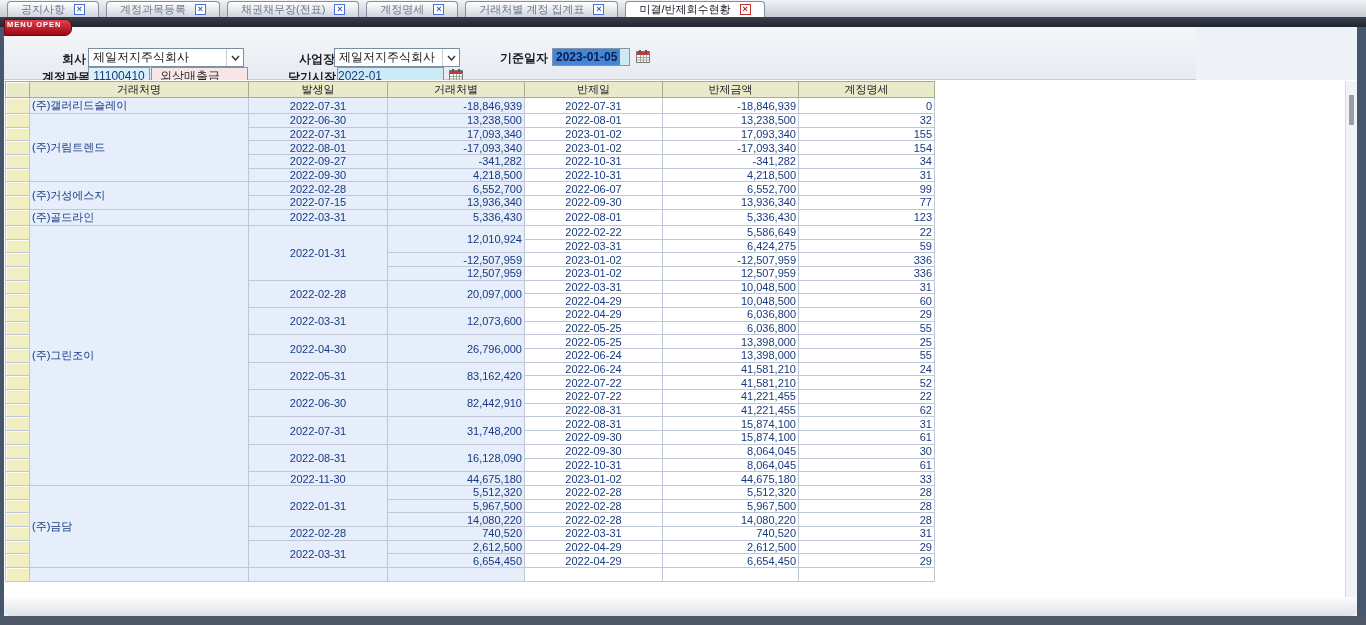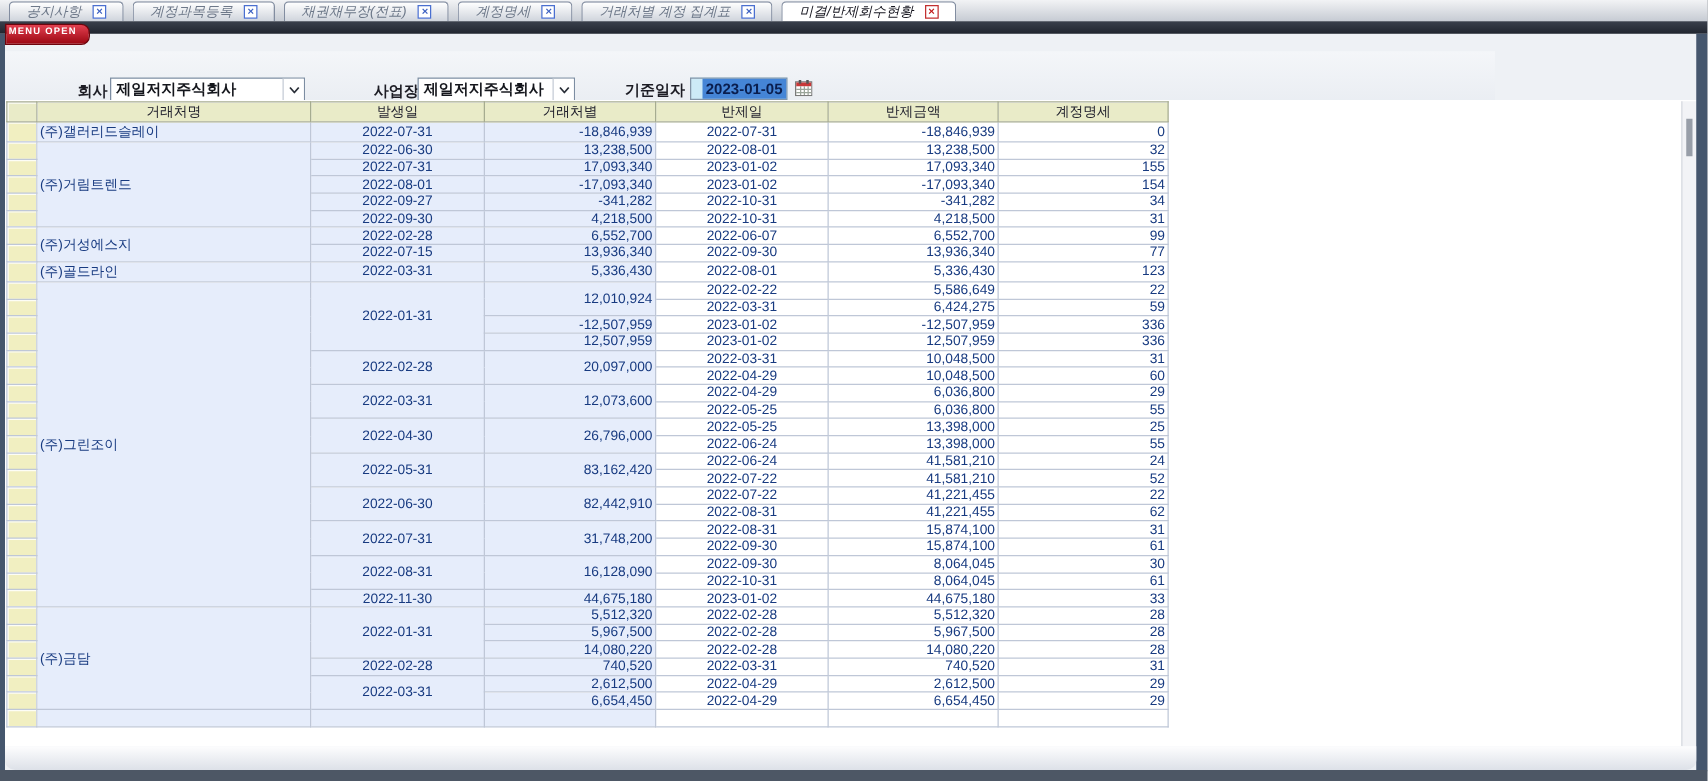--- a/index.html
+++ b/index.html
@@ -2,51 +2,51 @@
 <html><head>
 <meta charset="utf-8">
 <style>
   * { margin:0; padding:0; box-sizing:border-box; }
   html,body { width:1366px; height:625px; }
   body { font-family:"Liberation Sans","DejaVu Sans",sans-serif; background:#262b35; overflow:hidden; }
   .frame { position:relative; width:1366px; height:625px; background:#eef1f5; overflow:hidden; }
 
   
   .tabbar { position:absolute; top:0; left:0; width:1366px; height:17px;
-    background:linear-gradient(#f2f3f5,#c6cbd3); display:flex; align-items:flex-end; padding-left:7px;font-style:italic; }
+    background:linear-gradient(#f2f3f5,#c6cbd3); display:flex; align-items:flex-end; padding-left:7px; }
   .tab { height:16px; display:flex; align-items:center; gap:9px; padding:0 13px;
     border:1px solid #828da0; border-bottom:none; border-radius:4px 4px 0 0;
     background:linear-gradient(#ffffff,#cfd4dc); margin-right:7px; cursor:pointer; }
   .tab .tlabel { font-size:11px; color:#6d7889; letter-spacing:0; white-space:nowrap; }
   .tab.active { background:#ffffff; }
   .tab.active .tlabel { color:#14141e; }
   .tclose { width:11px; height:11px; border:1px solid #4a6fd0; background:#fff; color:#3b5fc0;
     font-size:9px; line-height:9px; text-align:center; font-weight:bold; }
   .tab.active .tclose { border-color:#c23030; color:#c01818; }
 
   
   .darkstrip { position:absolute; top:17px; left:0; width:1366px; height:10px;
     background:linear-gradient(#3a404c,#20252f); }
   .menu-badge { position:absolute; top:19px; left:4px; height:17px; padding:0 10px 0 2px;
     background:linear-gradient(#e24050,#9c0712); border:1px solid #6e040c; border-radius:0 7px 7px 0;
     color:#fff; font-size:7.5px; font-weight:bold; letter-spacing:1px;
     line-height:9px; z-index:5; cursor:pointer; }
 
   
-  .panel { position:absolute; top:41px; left:0; width:1196px; height:53px;
+  .panel { position:absolute; top:27px; left:0; width:1196px; height:53px;
     background:linear-gradient(#f4f6f9,#e7ebf1); border-bottom:1px solid #c6ccd6; }
   .flabel { position:absolute; font-size:12px; font-weight:bold; color:#1c1c24; white-space:nowrap; }
   .combo { position:absolute; height:19px; background:#fff; border:1px solid #7c8da2;
-    display:flex; align-items:center;font-weight:bold; }
+    display:flex; align-items:center; }
   .combo .cval { flex:1; font-size:12px; color:#14161c; padding-left:4px; white-space:nowrap; overflow:hidden; }
   .combo .cbtn { width:17px; height:17px; border-left:1px solid #c5ccd6; display:flex;
     align-items:center; justify-content:center; background:#fff; }
   .field { position:absolute; height:18px; border:1px solid #8495a8; font-size:12px;
     display:flex; align-items:center; }
-  .f-cyan { background:#cdeaf7; color:#173a80; justify-content:flex-end; }
+  .f-cyan { background:#cdeaf7; color:#173a80; justify-content:flex-start; }
   .f-pink { background:#f8e6e6; color:#26262e; padding-left:8px; }
   .f-code { background:#d8f0fa; color:#173a80; justify-content:center;text-align:center; }
   .seltxt { background:#4585d6; color:#0a1e4e; font-weight:bold; padding:1px 3px; font-size:12px; }
   .calicon { position:absolute; width:14px; height:13px; cursor:pointer; }
 
   
   .gridwrap { position:absolute; top:80px; left:4px; width:1353px; height:517px;
     background:#fff; overflow:hidden; }
   table.grid { border-collapse:collapse; table-layout:fixed; margin-top:1px; margin-left:1px; }
   table.grid th, table.grid td { border:1px solid #bfc7d7; font-size:11px; height:13.7px;

